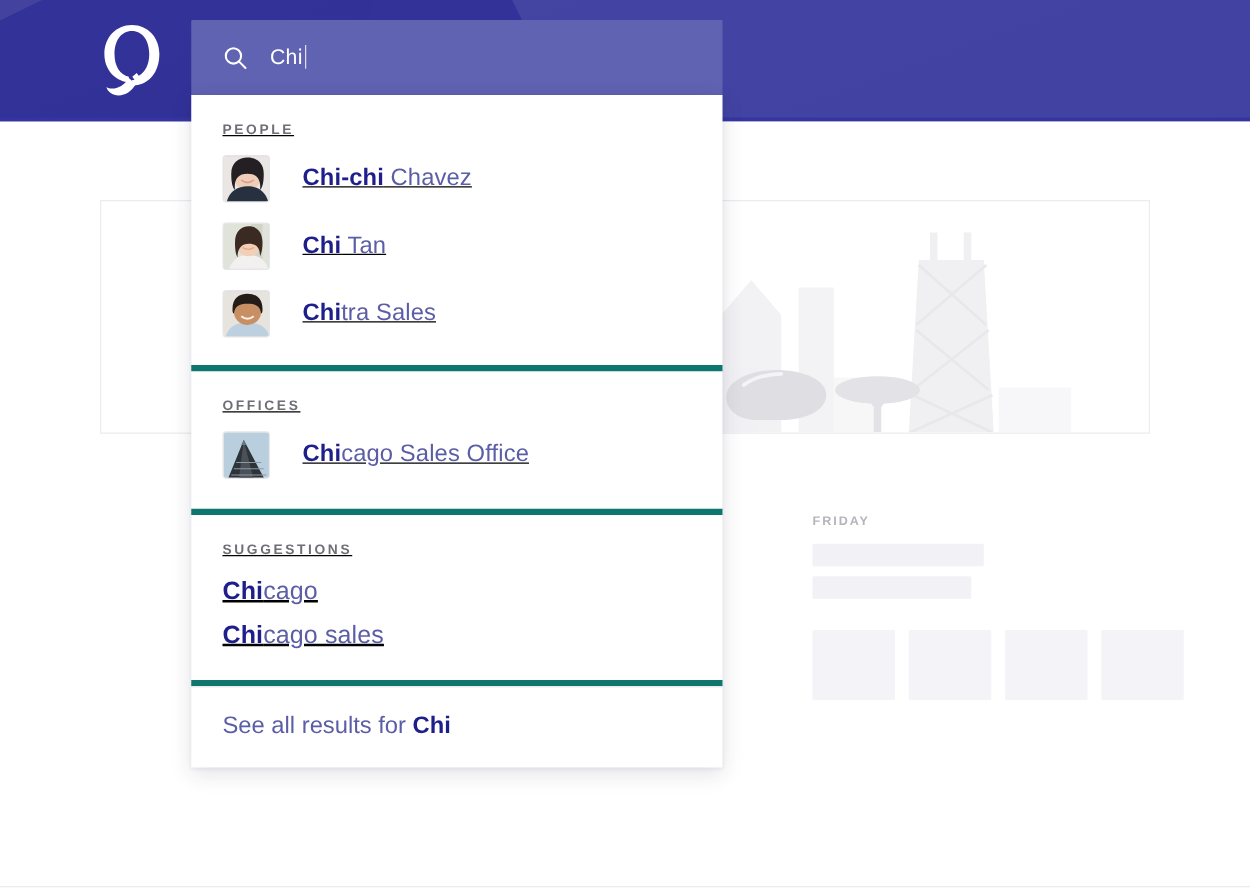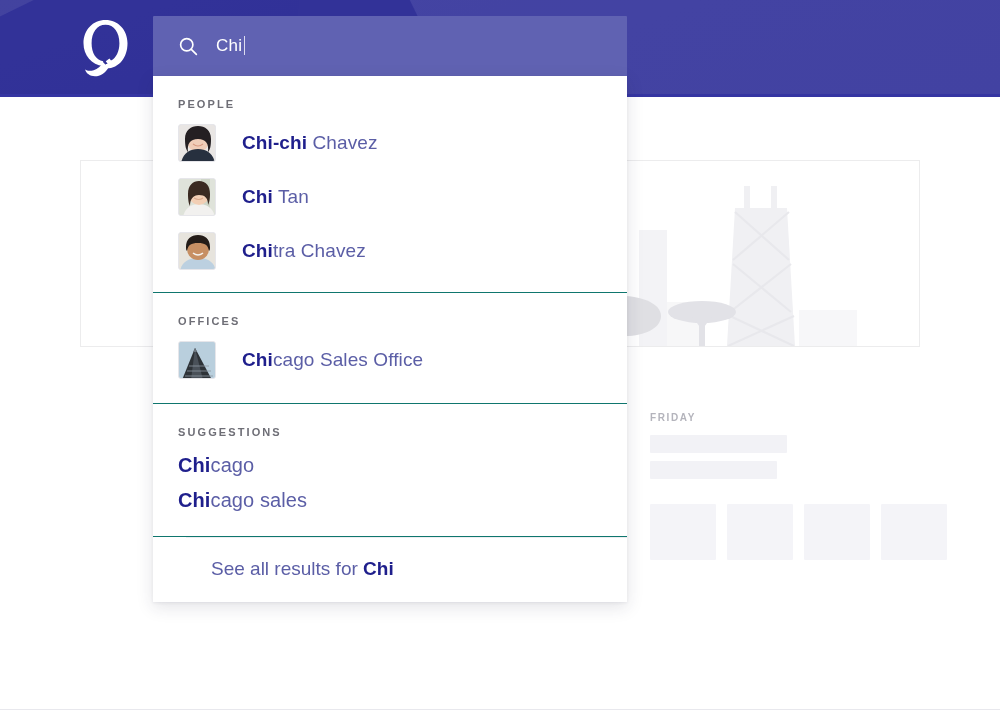--- a/index.html
+++ b/index.html
@@ -69,21 +69,21 @@
     font-size: 10px; letter-spacing: 1.6px;
     color: #b4b4bc; font-weight: 700;
   }
   .bar { background: #f2f2f6; border-radius: 1px; margin-top: 12px; }
   .card-row { display: flex; gap: 11px; margin-top: 25px; }
   .card { width: 66px; height: 56px; background: #f4f4f8; border-radius: 1px; }
 
   
   #search-wrap {
     position: absolute; left: 153px; top: 16px;
-    width: 474px; z-index: 20;
+    width: 425px; z-index: 20;
   }
   #search-bar {
     height: 60px;
     background: #6062b2;
     display: flex; align-items: center;
     padding: 0 0 0 25px;
     border-radius: 1px 1px 0 0;
   }
   #search-icon { width: 21px; height: 21px; flex: 0 0 auto; color: #ffffff; }
   #search-value {
@@ -99,21 +99,21 @@
     background: #dcdcf0;
     margin-left: 2px;
     vertical-align: -4px;
   }
 
   #dropdown {
     background: #ffffff;
     box-shadow: 0 5px 16px rgba(40,40,70,.13), 0 1px 3px rgba(40,40,70,.07);
     padding-bottom: 0;
   }
-  .section { border-bottom: 1px solid #0f766e; }
+  .section { border-bottom: 5px solid #0f766e; text-decoration: underline; }
   .section:last-child { border-bottom: none; }
   .section-title {
     font-size: 11px; font-weight: 700;
     letter-spacing: 2.1px;
     color: #6e6e76;
     padding: 22px 0 2px 25px;
   }
   .result-row {
     display: flex; align-items: center;
     padding: 8px 25px 8px 25px;
@@ -278,21 +278,21 @@
           <div class="result-row">
             <div class="thumb">
               <svg viewBox="0 0 38 38" width="38" height="38">
                 <rect width="38" height="38" fill="#e7e4dd"></rect>
                 <path d="M1 38 c2 -9 8 -13 18 -13 c10 0 16 4 18 13 z" fill="#bcd0e0"></path>
                 <circle cx="19" cy="16" r="11" fill="#c78f63"></circle>
                 <path d="M7 14 c0 -8 5 -12 12 -12 c7 0 12 4 12 12 c0 2 0 3 -1 4 c-1 -6 -4 -8 -11 -8 c-7 0 -10 2 -11 8 c-1 -1 -1 -2 -1 -4z" fill="#241c18"></path>
                 <path d="M14 20 q5 4 10 0" fill="none" stroke="#f5f2ee" stroke-width="1.6"></path>
               </svg>
             </div>
-            <div class="result-label"><b>Chi</b><span>tra Chavez</span></div>
+            <div class="result-label"><b>Chi</b><span>tra Sales</span></div>
           </div>
 
         </div>
       </div>
 
       <div class="section">
         <div class="section-title">OFFICES</div>
         <div class="offices-pad">
           <div class="result-row">
             <div class="thumb">
@@ -312,20 +312,20 @@
       </div>
 
       <div class="section">
         <div class="section-title">SUGGESTIONS</div>
         <div class="suggest-pad">
           <div class="suggest-row"><b>Chi</b><span>cago</span></div>
           <div class="suggest-row"><b>Chi</b><span>cago sales</span></div>
         </div>
       </div>
 
-      <div style="border-top:1px solid #edeef1;margin-left:33px;">
+      <div style="border-top:1px solid #edeef1;">
         <div id="see-all"><span>See all results for </span><b>Chi</b></div>
       </div>
 
     </div>
   </div>
 
 </div>
 
 </body></html>

